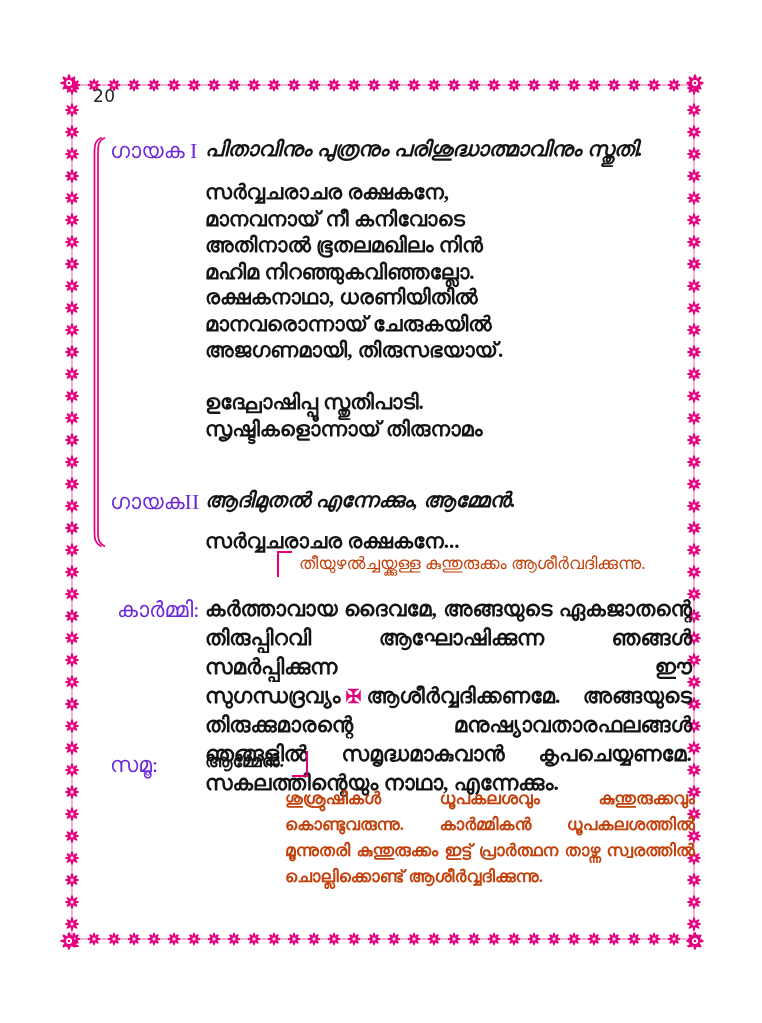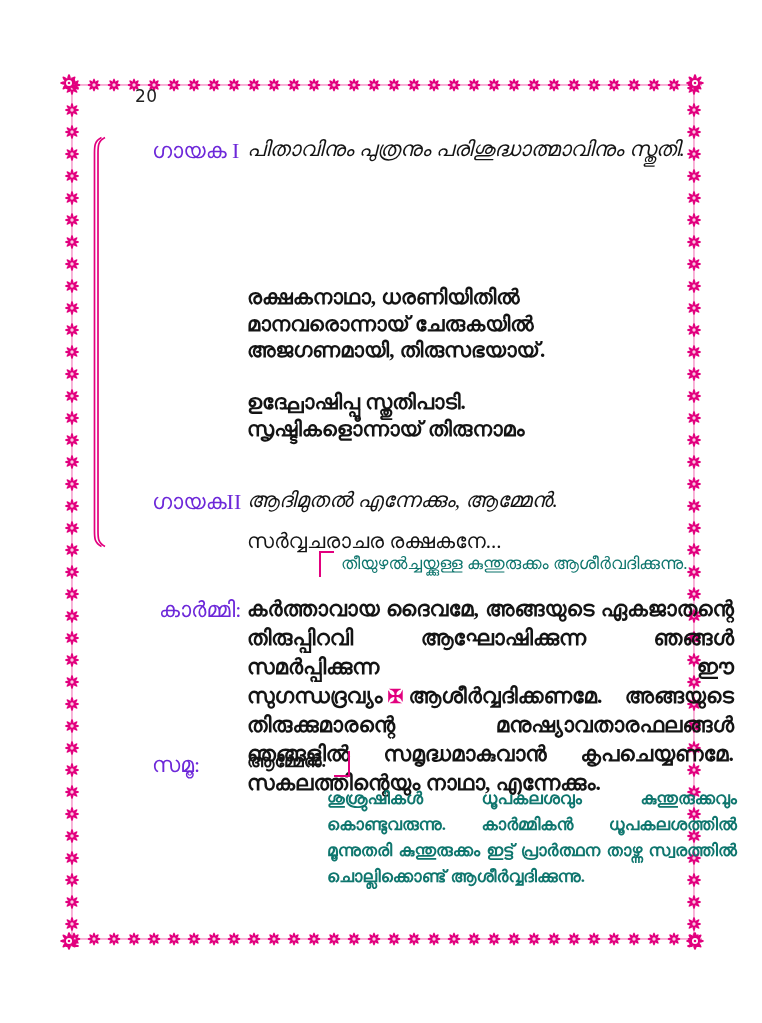--- a/index.html
+++ b/index.html
@@ -1,27 +1,27 @@
 <!DOCTYPE html>
 <html><head>
 <meta charset="utf-8">
 <title>Page 20</title>
 <style>
   html,body{margin:0;padding:0;background:#ffffff;}
   .page{position:relative;width:762px;height:1023px;background:#ffffff;overflow:hidden;
         font-family:"Liberation Serif","DejaVu Serif",serif;color:#141414;}
-  .abs{position:absolute;margin-left:42px;}
+  .abs{position:absolute;}
   svg.strip{position:absolute;display:block;}
   .pageno{left:93px;top:86px;font-family:"DejaVu Sans","Liberation Sans",sans-serif;
           font-size:17px;color:#222;letter-spacing:0.5px;}
   .plabel{color:#6d28d9;font-weight:normal;font-size:22px;white-space:nowrap;}
-  .hymnline{font-weight:normal;font-size:21px;line-height:26px;color:#141414;white-space:nowrap;}
+  .hymnline{font-weight:bold;font-size:21px;line-height:26px;color:#141414;white-space:nowrap;}
   .ital{font-style:italic;}
   .stanza div{font-weight:bold;font-size:21px;line-height:26.5px;color:#141414;white-space:nowrap;}
-  .rubric{color:#0f766e;font-size:17px;line-height:26px;}
+  .rubric{color:#c2410c;font-size:17px;line-height:26px;}
   .rubric1{white-space:nowrap;display:flex;align-items:flex-start;}
   .mark-open{display:inline-block;width:13px;height:24px;border-left:2.5px solid #e2007e;
              border-top:2.5px solid #e2007e;margin-right:7px;flex:0 0 auto;}
   .mark-close{display:inline-block;width:14px;height:24px;border-right:2.5px solid #e2007e;
               border-bottom:2.5px solid #e2007e;margin-left:8px;vertical-align:-10px;}
   .prayer{width:487px;text-align:justify;font-weight:bold;font-size:21.5px;line-height:29px;color:#141414;}
   .cross{color:#e2007e;font-weight:bold;padding:0 5px;font-size:19px;}
   .rubric2{width:410px;text-align:justify;font-weight:bold;}
   .amen{font-weight:bold;font-size:18px;color:#141414;}
 </style>
@@ -138,20 +138,26 @@
   <div class="abs pageno">20</div>
 
   <svg class="strip" style="left:90px;top:136px;width:17px;height:412px" viewBox="0 0 17 412">
     <path d="M15,1.5 C8,5 8,10 8,17 L8,395 C8,402 8,407 15,410.5" fill="none" stroke="#e2007e" stroke-width="1.7"></path>
     <path d="M11.5,1.5 C4.5,5 4.5,10 4.5,17 L4.5,395 C4.5,402 4.5,407 11.5,410.5" fill="none" stroke="#e2007e" stroke-width="1.7"></path>
   </svg>
 
   <div class="abs plabel" style="left:110px;top:138px">ഗായക I</div>
   <div class="abs hymnline ital" style="left:205px;top:136px">പിതാവിനും പുത്രനും പരിശുദ്ധാത്മാവിനും സ്തുതി.</div>
 
+  <div class="abs stanza" style="left:205px;top:179px">
+    <div>സർവ്വചരാചര രക്ഷകനേ,</div>
+    <div>മാനവനായ് നീ കനിവോടെ</div>
+    <div>അതിനാൽ ഭൂതലമഖിലം നിൻ</div>
+    <div>മഹിമ നിറഞ്ഞുകവിഞ്ഞല്ലോ.</div>
+  </div>
   <div class="abs stanza" style="left:205px;top:284px">
     <div>രക്ഷകനാഥാ, ധരണിയിതിൽ</div>
     <div>മാനവരൊന്നായ് ചേരുകയിൽ</div>
     <div>അജഗണമായി, തിരുസഭയായ്.</div>
   </div>
   <div class="abs stanza" style="left:205px;top:389px">
     <div>ഉദ്ഘോഷിപ്പൂ സ്തുതിപാടി.</div>
     <div>സൃഷ്ടികളൊന്നായ് തിരുനാമം</div>
   </div>
 

